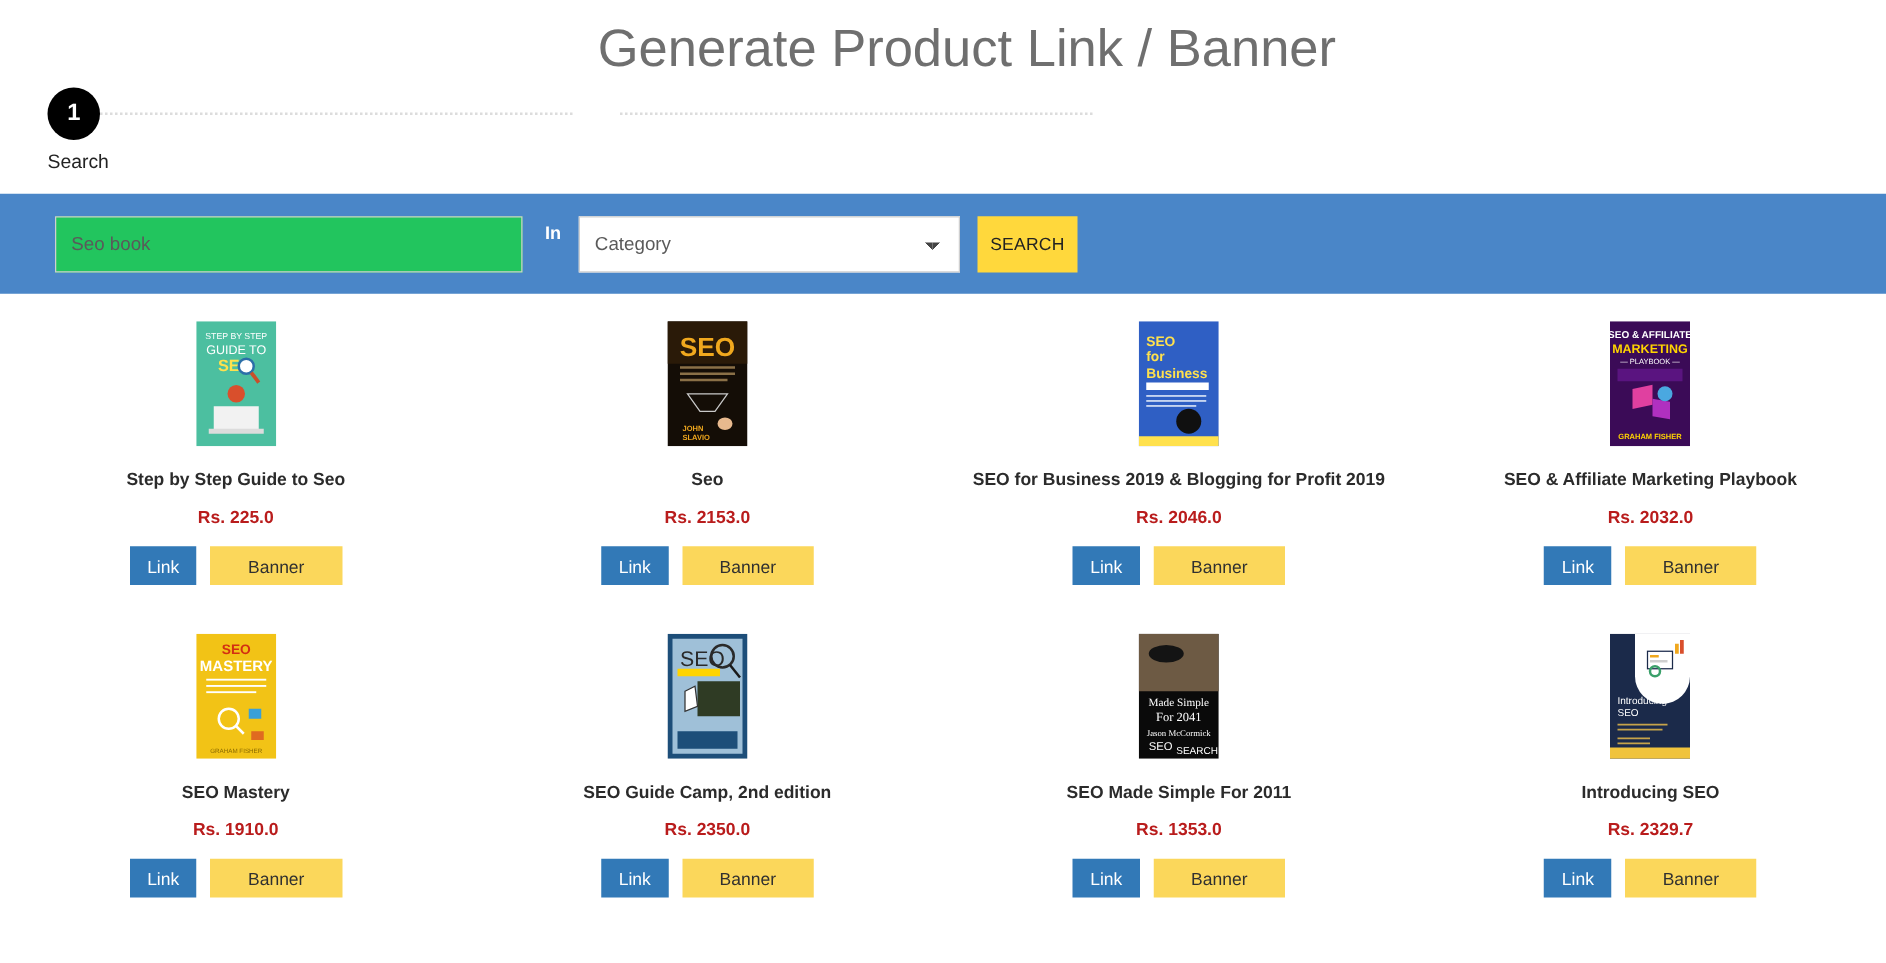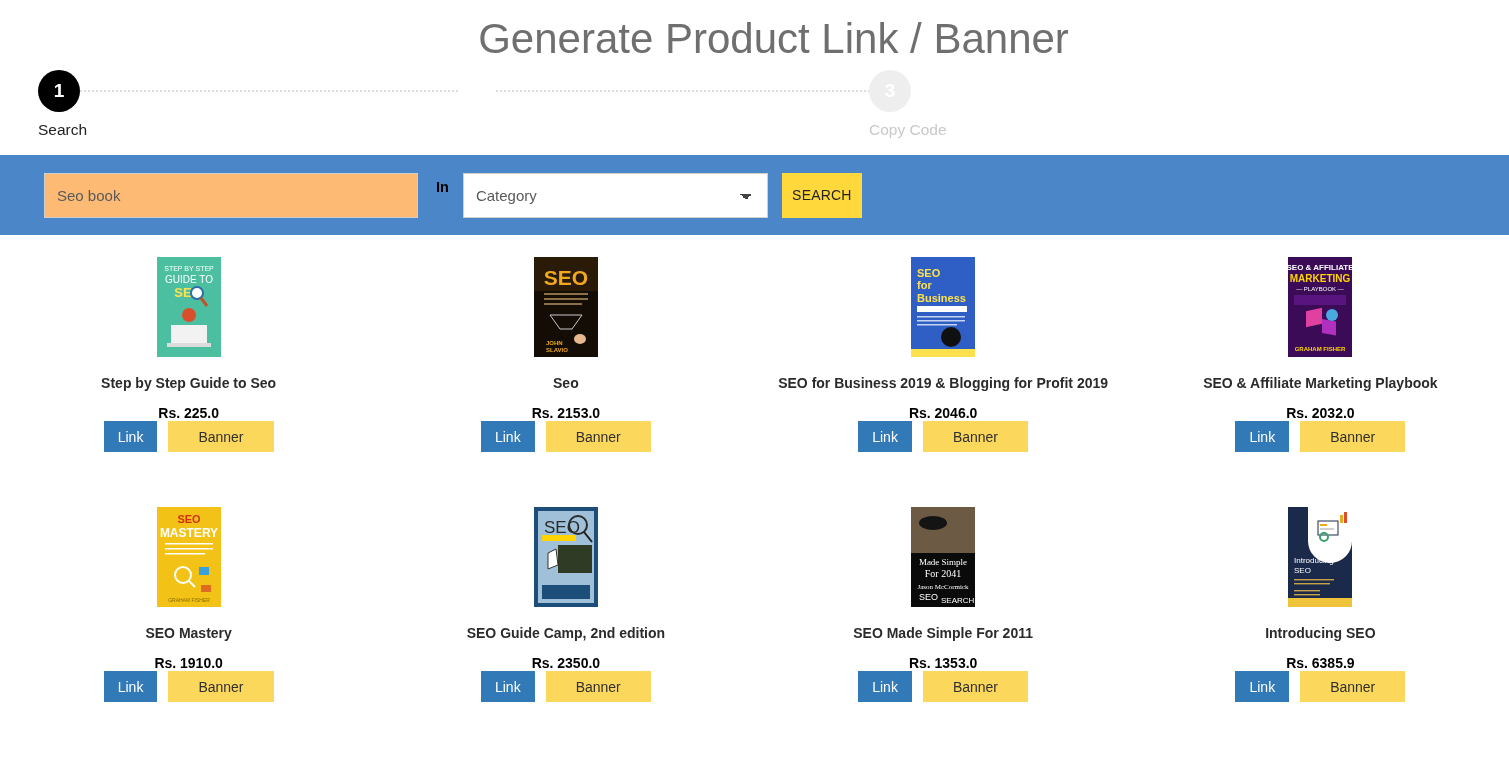--- a/index.html
+++ b/index.html
@@ -73,31 +73,31 @@
     width: 100%;
     display: flex;
     align-items: center;
     padding-left: 44px;
     margin-top: 0px;
   }
   .search-input {
     width: 374px;
     height: 45px;
     border: 1px solid #cfcfcf;
-    background: #fdba74;
+    background: #22c55e;
     font-size: 15px;
     font-family: "Liberation Sans", sans-serif;
     color: #5a5a5a;
     padding: 0 12px;
     outline: none;
     border-radius: 0;
   }
   .search-input::placeholder { color: #5a5a5a; }
   .in-label {
-    color: #000000;
+    color: #ffffff;
     font-size: 14.5px;
     font-weight: 700;
     margin: 0 14px 16px 18px;
   }
   .category-select {
     width: 305px;
     height: 45px;
     border: 1px solid #cfcfcf;
     background: #ffffff;
     font-size: 15px;
@@ -156,25 +156,25 @@
     font-weight: 700;
     color: #2b2b2b;
     text-align: left;
     line-height: 16px;
     white-space: nowrap;
   }
   .card-price {
     margin-top: 14px;
     font-size: 14px;
     font-weight: 700;
-    color: #000000;
+    color: #b91c1c;
     text-align: center;
   }
   .card-actions {
-    margin-top: 0;
+    margin-top: 16px;
     display: flex;
     gap: 11px;
   }
   .btn-link {
     background: #3279b7;
     color: #ffffff;
     border: none;
     font-size: 14px;
     font-family: "Liberation Sans", sans-serif;
     padding: 0 14px;
@@ -204,26 +204,20 @@
   <div class="step-line" style="left:496px; width:378px;"></div>
 
   <div class="step active" style="left:38px;">
     <div class="step-circle">
       <span>1</span>
     </div>
     <div class="step-label">Search</div>
   </div>
 
 
-  <div class="step inactive" style="left:869px;">
-    <div class="step-circle">
-      <span>3</span>
-    </div>
-    <div class="step-label">Copy Code</div>
-  </div>
 </div>
 
 <div class="search-bar">
   <input class="search-input" type="text" value="Seo book" style="">
   <span class="in-label">In</span>
   <select class="category-select">
     <option>Category</option>
   </select>
   <button class="search-btn">SEARCH</button>
 </div>
@@ -401,20 +395,20 @@
         <text x="6" y="56" font-size="8" fill="#ffffff" font-family="Liberation Sans">Introducing</text>
         <text x="6" y="66" font-size="8" fill="#ffffff" font-family="Liberation Sans">SEO</text>
         <rect x="6" y="72" width="40" height="1.4" fill="#c6a34a"></rect>
         <rect x="6" y="76" width="36" height="1.4" fill="#c6a34a"></rect>
         <rect x="6" y="83" width="26" height="1.4" fill="#c6a34a"></rect>
         <rect x="6" y="87" width="26" height="1.4" fill="#c6a34a"></rect>
         <rect x="0" y="91" width="64" height="9" fill="#f0c33c"></rect>
       </svg>
     </div>
     <div class="card-title">Introducing SEO</div>
-    <div class="card-price">Rs. 6385.9</div>
+    <div class="card-price">Rs. 2329.7</div>
     <div class="card-actions">
       <button class="btn-link">Link</button>
       <button class="btn-banner">Banner</button>
     </div>
   </div>
 
 </div>
 
 </body></html>

